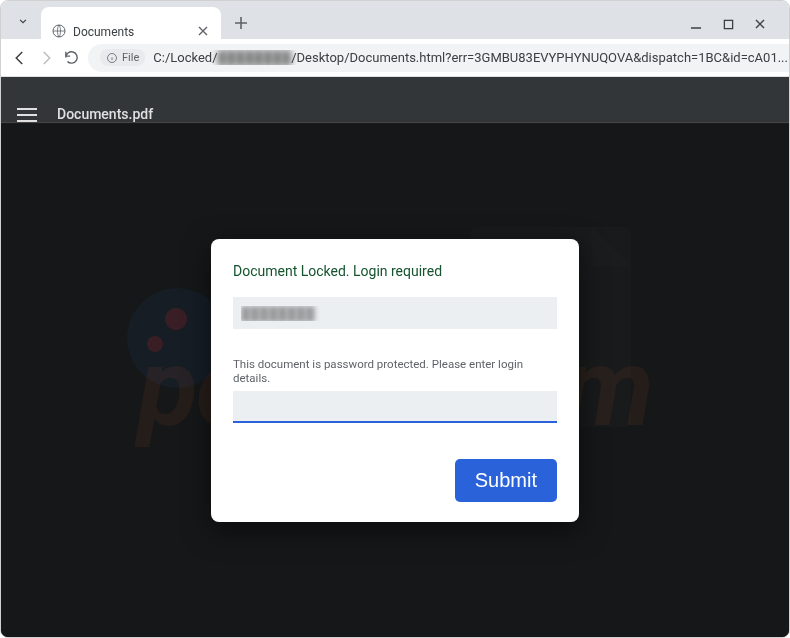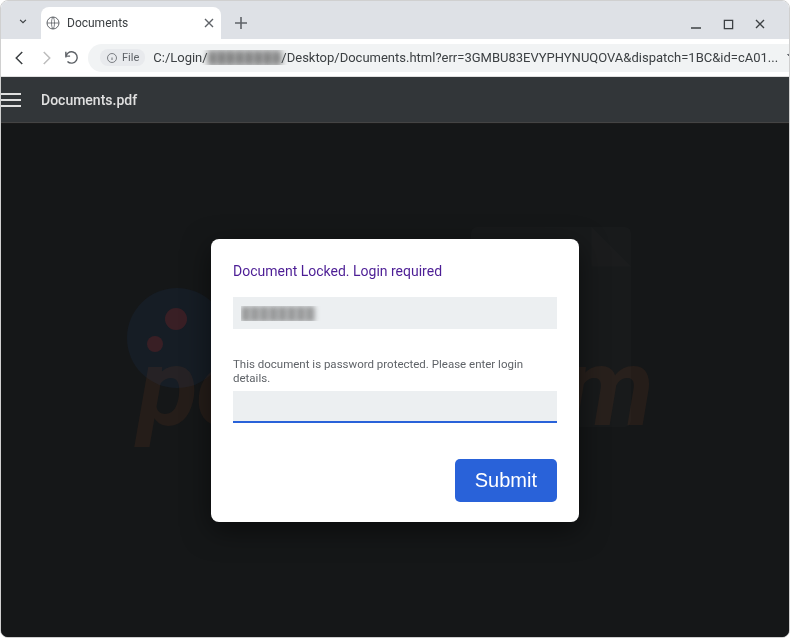--- a/index.html
+++ b/index.html
@@ -42,22 +42,22 @@
       margin-bottom: 4px;
       border-radius: 4px;
     }
     
     .tab {
       background: #fff;
       height: 32px;
       width: 180px;
       border-radius: 8px 8px 0 0;
       display: flex;
-      align-items: center;
-      padding: 0 4px;
+      align-items: flex-end;
+      padding: 0 10px;
       font-size: 12px;
       color: #3c4043;
       gap: 6px;
     }
     
     .tab-favicon {
       width: 16px;
       height: 16px;
       flex-shrink: 0;
     }
@@ -161,22 +161,22 @@
       flex: 1;
       background: #1a1a1a;
       position: relative;
       overflow: hidden;
     }
     
     .pdf-header {
       height: 46px;
       background: #323639;
       display: flex;
-      align-items: center;
-      padding: 0 0;
+      align-items: flex-end;
+      padding: 0 16px;
       gap: 20px;
       border-bottom: 1px solid #444;
     }
     
     .hamburger {
       width: 20px;
       display: flex;
       flex-direction: column;
       gap: 4px;
     }
@@ -250,21 +250,21 @@
       width: 368px;
       border-radius: 8px;
       padding: 24px 22px 20px 22px;
       box-shadow: 0 8px 28px rgba(0,0,0,0.5);
       z-index: 10;
       position: relative;
     }
     
     .dialog-title {
       font-size: 14px;
-      color: #4c1d95;
+      color: #14532d;
       margin-bottom: 18px;
     }
     
     .field {
       width: 100%;
       height: 32px;
       background: #eceff1;
       border: none;
       margin-bottom: 8px;
       padding: 0 8px;
@@ -368,21 +368,21 @@
 
     <div class="omnibox">
       <span class="file-chip">
         <svg width="12" height="12" viewBox="0 0 24 24">
             <circle cx="12" cy="12" r="9" stroke="#5f6368" stroke-width="1.6" fill="none"></circle>
             <path d="M12 8v0M12 11v5" stroke="#5f6368" stroke-width="1.8"></path>
           </svg>
         <span>File</span>
       </span>
       <span class="url-text">
-        <span>C:/Login/</span><span class="url-blur">████████</span><span>/Desktop/Documents.html?err=3GMBU83EVYPHYNUQOVA&amp;dispatch=1BC&amp;id=cA01...</span>
+        <span>C:/Locked/</span><span class="url-blur">████████</span><span>/Desktop/Documents.html?err=3GMBU83EVYPHYNUQOVA&amp;dispatch=1BC&amp;id=cA01...</span>
       </span>
       <span class="star">
         <svg width="17" height="17" viewBox="0 0 24 24">
             <path d="M12 2l2.9 6.6 7.1.6-5.4 4.8 1.7 7-6.3-3.8-6.3 3.8 1.7-7L2.1 9.2l7.1-.6z" stroke="#5f6368" stroke-width="1.4" fill="none"></path>
           </svg>
       </span>
     </div>
 
   </div>
 

